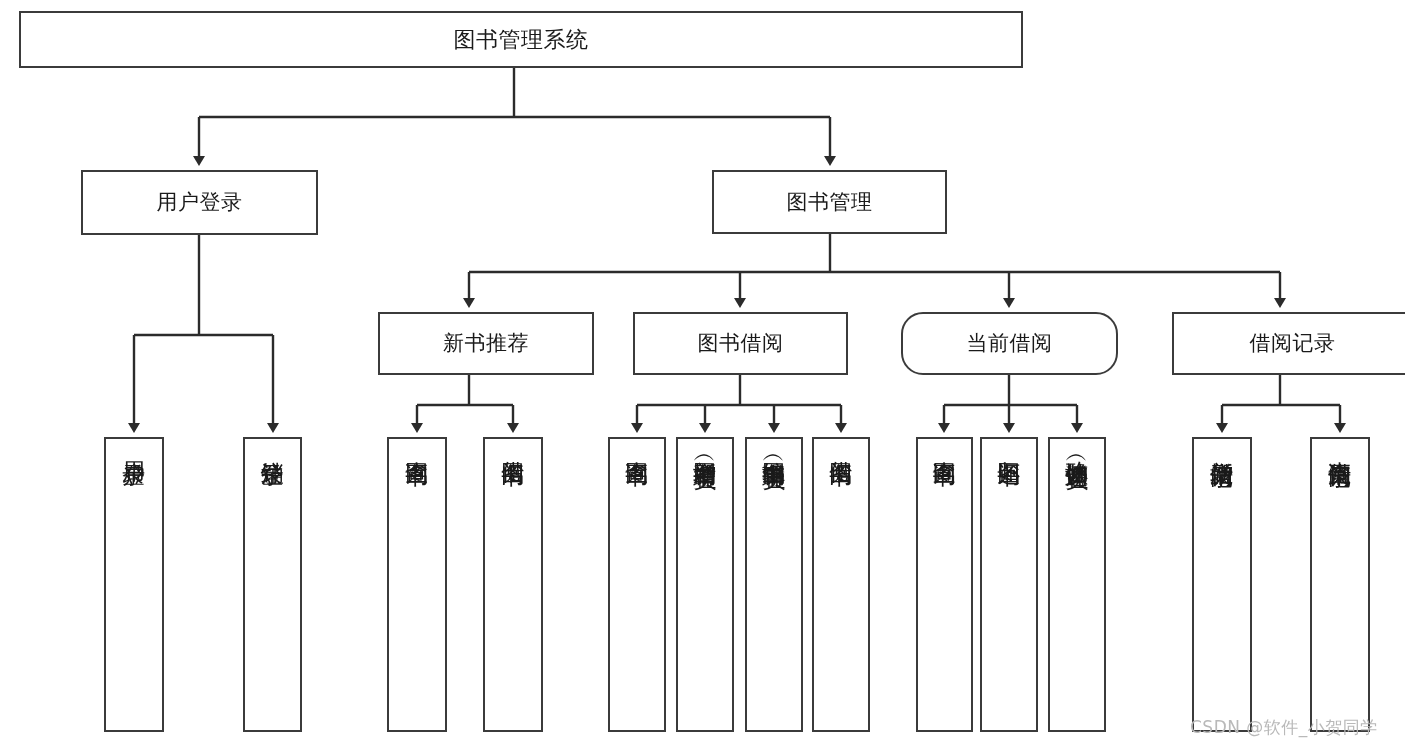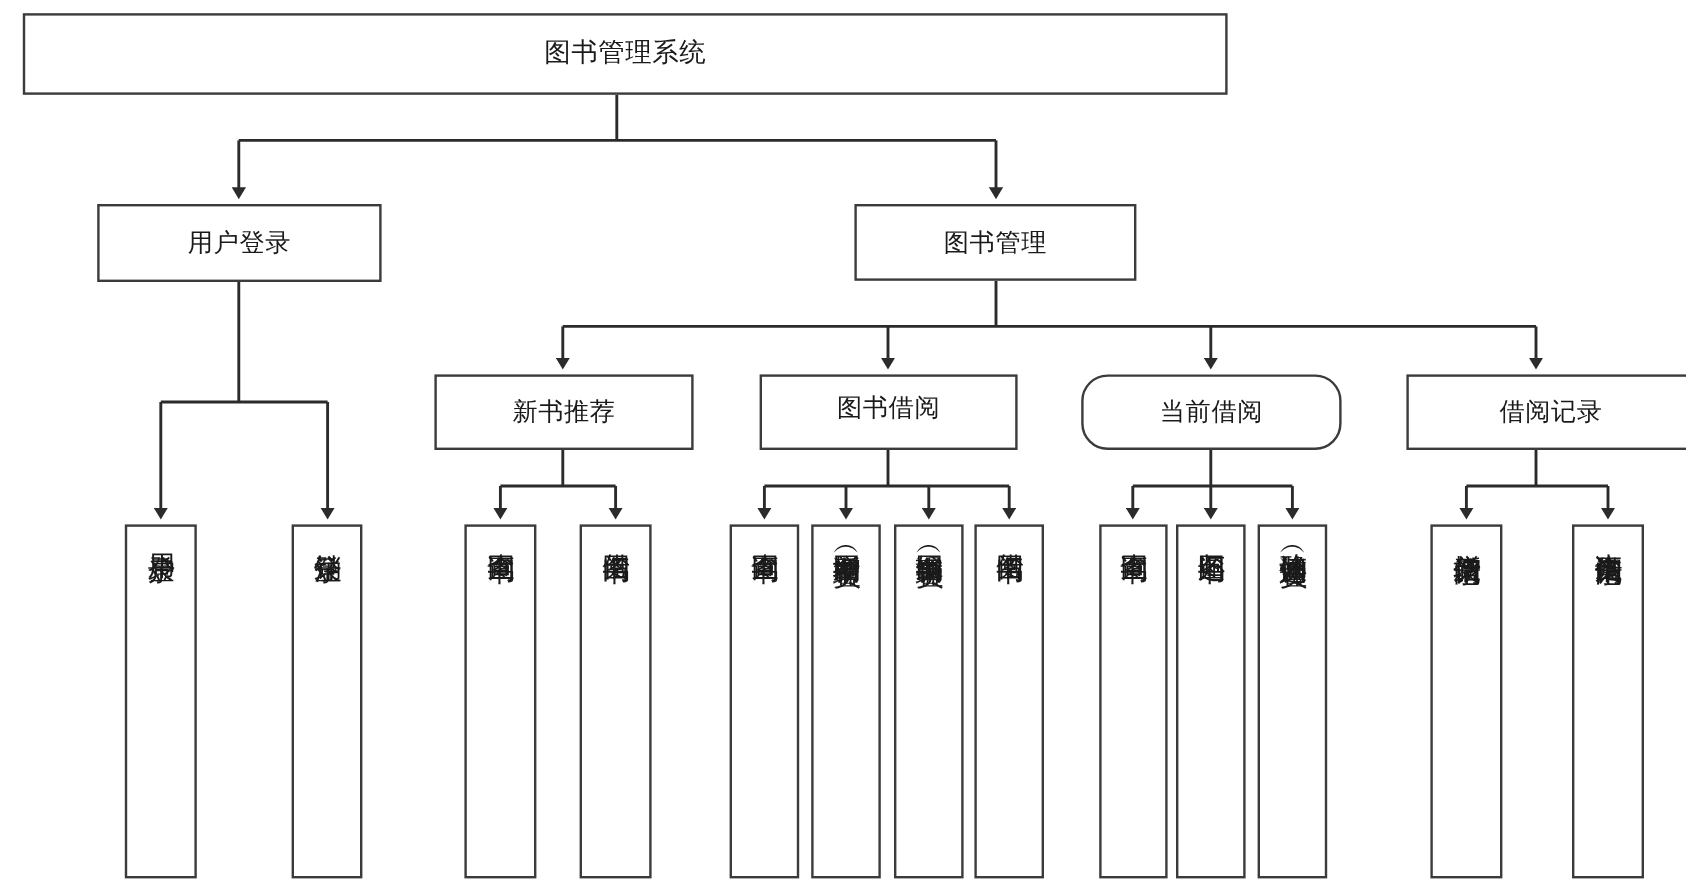--- a/index.html
+++ b/index.html
@@ -109,33 +109,33 @@
         <path d="M1009,405 L1009,424" marker-end="url(#arrow)"></path>
         <path d="M1077,405 L1077,424" marker-end="url(#arrow)"></path>
         <path d="M1280,375 L1280,405"></path>
         <path d="M1222,405 L1340,405"></path>
         <path d="M1222,405 L1222,424" marker-end="url(#arrow)"></path>
         <path d="M1340,405 L1340,424" marker-end="url(#arrow)"></path>
       </g>
   </svg>
 
   <div id="nodes">
-      <div class="node horiz root" style="left: 19px; top: 11px; width: 1004px; height: 68px;">
+      <div class="node horiz root" style="left: 19px; top: 11px; width: 1004px; height: 57px;">
         <span class="label">图书管理系统</span>
       </div>
       <div class="node horiz" style="left: 81px; top: 170px; width: 237px; height: 65px;">
         <span class="label">用户登录</span>
       </div>
       <div class="node horiz" style="left: 712px; top: 170px; width: 235px; height: 64px;">
         <span class="label">图书管理</span>
       </div>
-      <div class="node horiz" style="left: 362px; top: 312px; width: 216px; height: 63px;">
+      <div class="node horiz" style="left: 378px; top: 312px; width: 216px; height: 63px;">
         <span class="label">新书推荐</span>
       </div>
-      <div class="node horiz" style="left: 633px; top: 312px; width: 215px; height: 63px; font-family: Liberation Mono, monospace;">
+      <div class="node horiz" style="left: 633px; top: 312px; width: 215px; height: 63px;">
         <span class="label">图书借阅</span>
       </div>
       <div class="node horiz" style="left: 901px; top: 312px; width: 217px; height: 63px; border-radius: 22px;">
         <span class="label">当前借阅</span>
       </div>
       <div class="node horiz" style="left: 1172px; top: 312px; width: 241px; height: 63px;">
         <span class="label">借阅记录</span>
       </div>
       <div class="node vert" style="left: 104px; top: 437px; width: 60px; height: 295px;">
         <span class="label">用户登录</span>
@@ -171,14 +171,15 @@
         <span class="label">确认归还（管理员）</span>
       </div>
       <div class="node vert" style="left: 1192px; top: 437px; width: 60px; height: 295px;">
         <span class="label">新增借阅记录</span>
       </div>
       <div class="node vert" style="left: 1310px; top: 437px; width: 60px; height: 295px;">
         <span class="label">查询借阅记录</span>
       </div>
     </div>
 
+  <div class="watermark" style="left:1190px; top:716px;">CSDN @软件_小贺同学</div>
 
 </div>
 
 </body></html>

